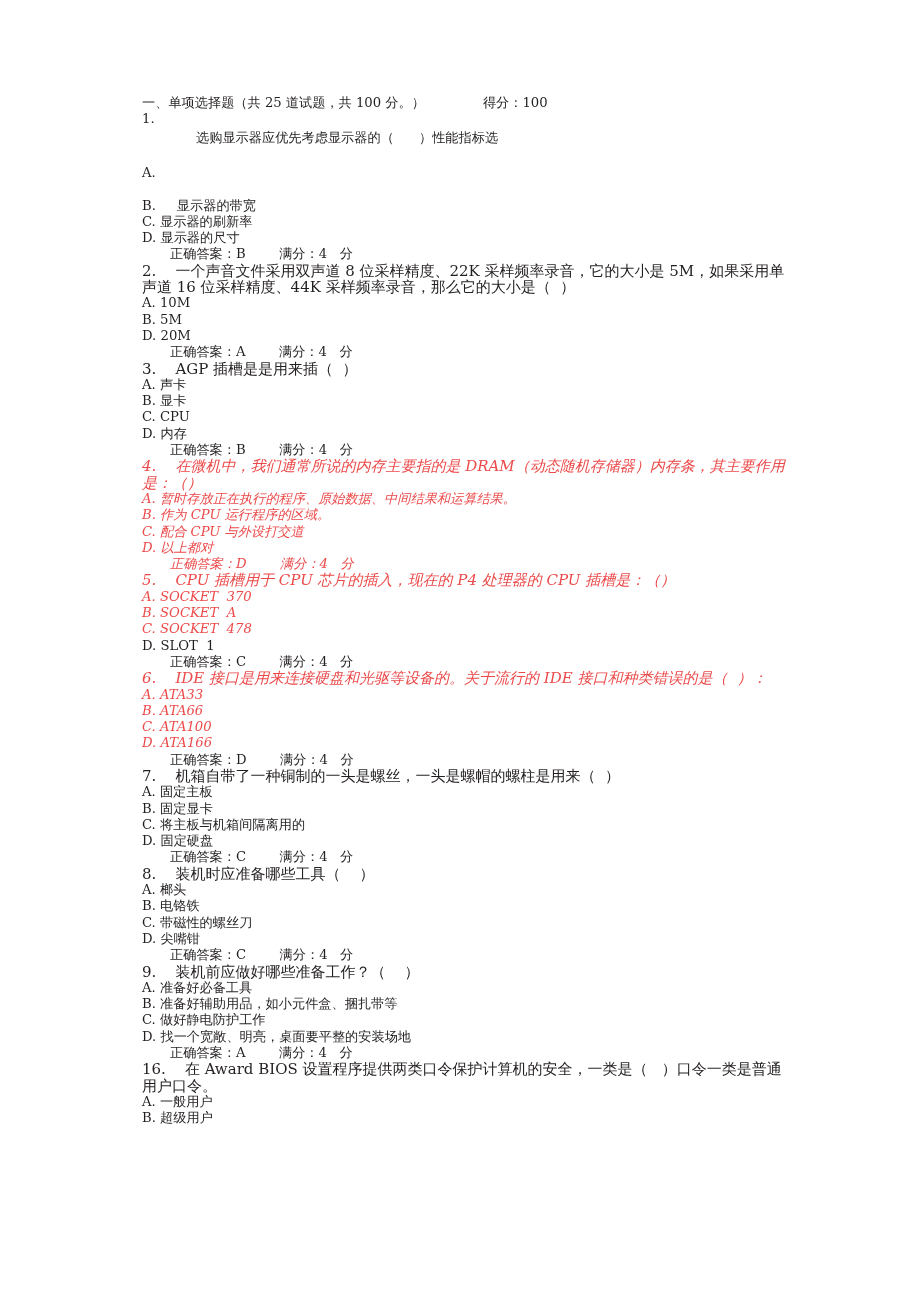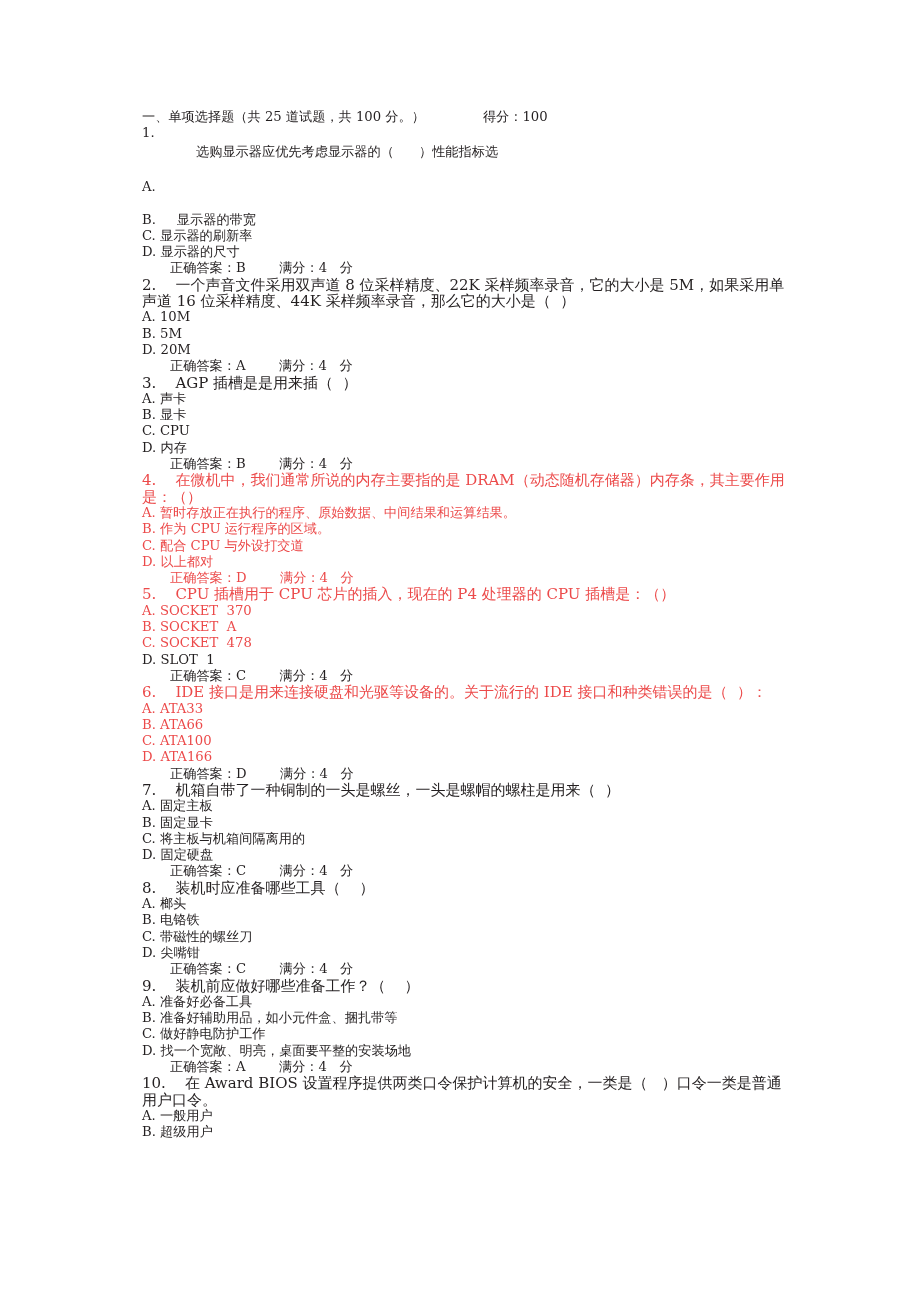--- a/index.html
+++ b/index.html
@@ -17,21 +17,21 @@
   #page {
     position: relative;
     width: 920px;
     height: 1302px;
     overflow: hidden;
     background: #ffffff;
   }
   #content {
     position: absolute;
     left: 142px;
-    top: 108px;
+    top: 94px;
     width: 652px;
   }
   .hdr {
     font-size: 13.2px;
     line-height: 17px;
     white-space: pre-wrap;
   }
   .stem {
     font-size: 15px;
     line-height: 16.3px;
@@ -58,20 +58,21 @@
   }
   .ans {
     font-size: 13.2px;
     line-height: 16.3px;
     white-space: pre-wrap;
     color: #231f20;
     margin-left: 28px;
   }
   .red {
     color: #ec4a4a;
+    font-style: italic;
   }
   .blk {
     color: #231f20;
   }
 </style>
 </head>
 <body>
 
 <div id="page">
   <div id="content">
@@ -147,20 +148,20 @@
         </div>
         <div>
           <div class="stem blk">9.    装机前应做好哪些准备工作？（    ）</div>
           <div class="opt blk"><span>A.</span><span> 准备好必备工具</span></div>
           <div class="opt blk"><span>B.</span><span> 准备好辅助用品，如小元件盒、捆扎带等</span></div>
           <div class="opt blk"><span>C.</span><span> 做好静电防护工作</span></div>
           <div class="opt blk"><span>D.</span><span> 找一个宽敞、明亮，桌面要平整的安装场地</span></div>
           <div class="ans blk">正确答案：A        满分：4   分</div>
         </div>
         <div>
-          <div class="stem blk">10.    在 Award BIOS 设置程序提供两类口令保护计算机的安全，一类是（   ）口令一类是普通用户口令。</div>
+          <div class="stem blk">16.    在 Award BIOS 设置程序提供两类口令保护计算机的安全，一类是（   ）口令一类是普通用户口令。</div>
           <div class="opt blk"><span>A.</span><span> 一般用户</span></div>
           <div class="opt blk"><span>B.</span><span> 超级用户</span></div>
         </div>
       </div>
 
   </div>
 </div>
 
 </body></html>

